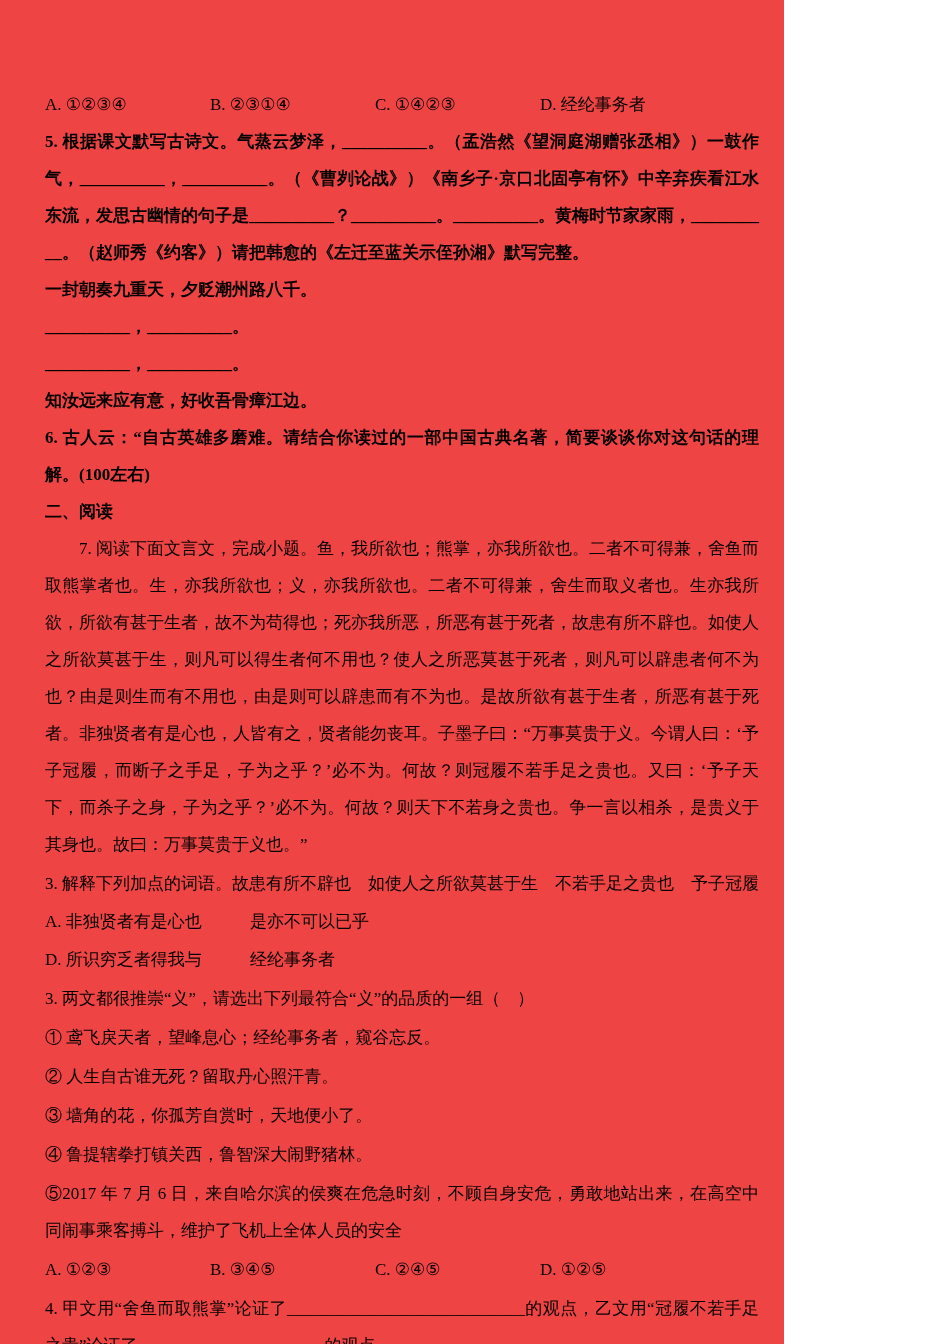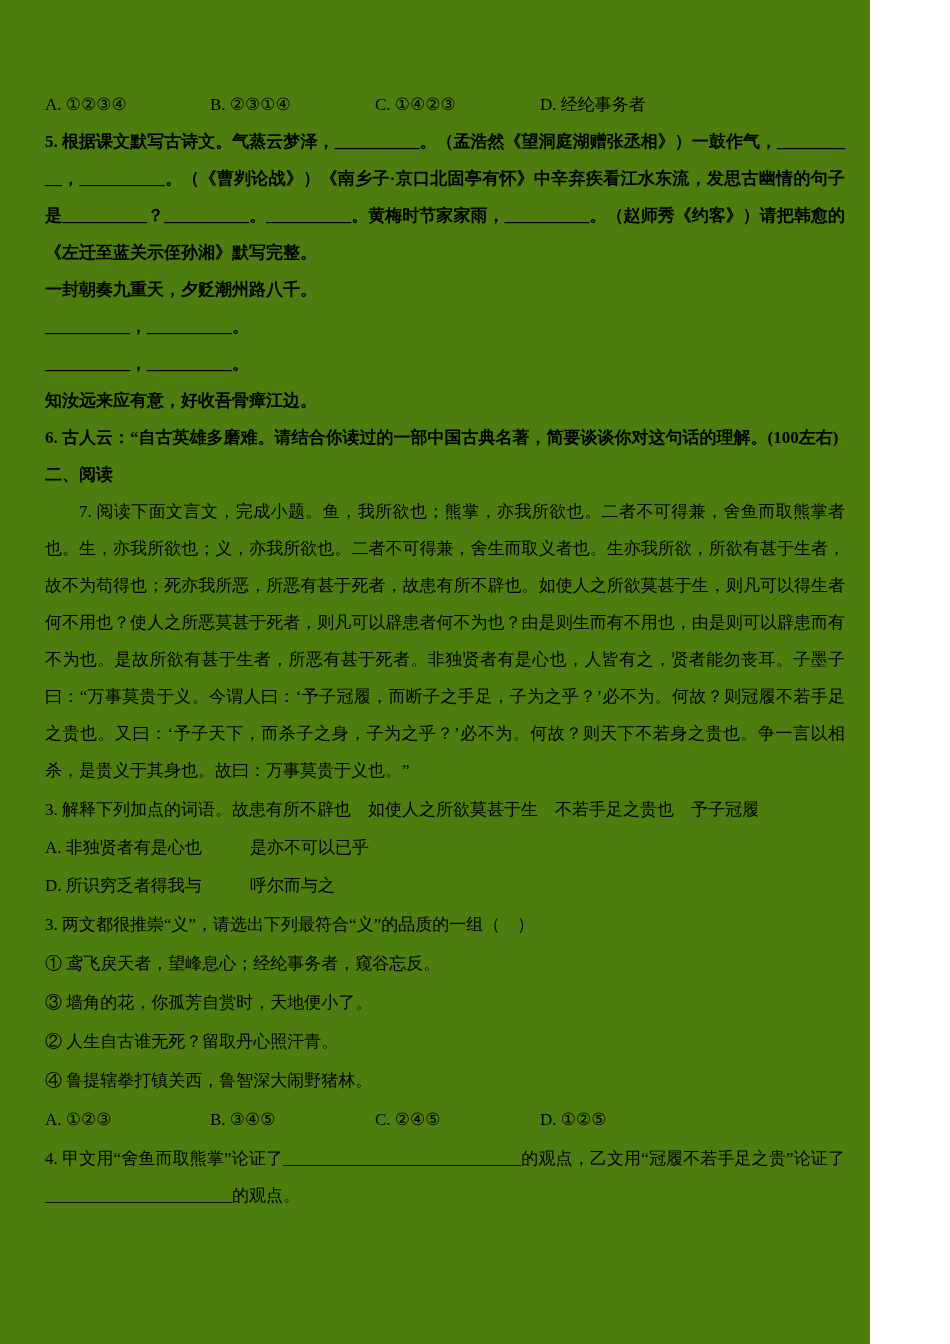--- a/index.html
+++ b/index.html
@@ -3,24 +3,24 @@
 <meta charset="utf-8">
 <style>
   * { margin: 0; padding: 0; box-sizing: border-box; }
   html, body { background: #ffffff; }
   body {
     width: 950px; height: 1344px;
     font-family: "Liberation Serif", "DejaVu Serif", serif;
     color: #000000;
   }
   .page {
-    width: 870px; height: 1344px;
+    width: 784px; height: 1344px;
     padding: 86px 25px 0 45px;
     overflow: hidden;
-    background: #4d7c0f;
+    background: #ef4444;
   }
   .para {
     font-size: 17px;
     line-height: 37px;
     text-align: justify;
     word-break: break-all;
   }
   .bold { font-weight: bold; }
   .options-row { display: flex; font-size: 17px; line-height: 37px; }
   .options-row .opt { width: 165px; }
@@ -56,29 +56,30 @@
 
   <p class="para gap-sm">3. 解释下列加点的词语。故患有所不辟也　如使人之所欲莫甚于生　不若手足之贵也　予子冠履</p>
 
 
   <div class="choice-row gap-sm">
     <span class="choice-left">A. 非独贤者有是心也</span>
     <span>是亦不可以已乎</span>
   </div>
   <div class="choice-row gap-sm">
     <span class="choice-left">D. 所识穷乏者得我与</span>
-    <span>呼尔而与之</span>
+    <span>经纶事务者</span>
   </div>
 
   <p class="para gap-sm">3. 两文都很推崇“义”，请选出下列最符合“义”的品质的一组（　）</p>
 
   <p class="para gap-sm">① 鸢飞戾天者，望峰息心；经纶事务者，窥谷忘反。</p>
+  <p class="para gap-sm">② 人生自古谁无死？留取丹心照汗青。</p>
   <p class="para gap-sm">③ 墙角的花，你孤芳自赏时，天地便小了。</p>
-  <p class="para gap-sm">② 人生自古谁无死？留取丹心照汗青。</p>
   <p class="para gap-sm">④ 鲁提辖拳打镇关西，鲁智深大闹野猪林。</p>
+  <p class="para gap-sm">⑤2017 年 7 月 6 日，来自哈尔滨的侯爽在危急时刻，不顾自身安危，勇敢地站出来，在高空中同闹事乘客搏斗，维护了飞机上全体人员的安全</p>
 
   <div class="options-row gap-sm">
     <span class="opt">A. ①②③</span>
     <span class="opt">B. ③④⑤</span>
     <span class="opt">C. ②④⑤</span>
     <span class="opt">D. ①②⑤</span>
   </div>
 
   <p class="para gap-sm">4. 甲文用“舍鱼而取熊掌”论证了____________________________的观点，乙文用“冠履不若手足之贵”论证了______________________的观点。</p>
 

